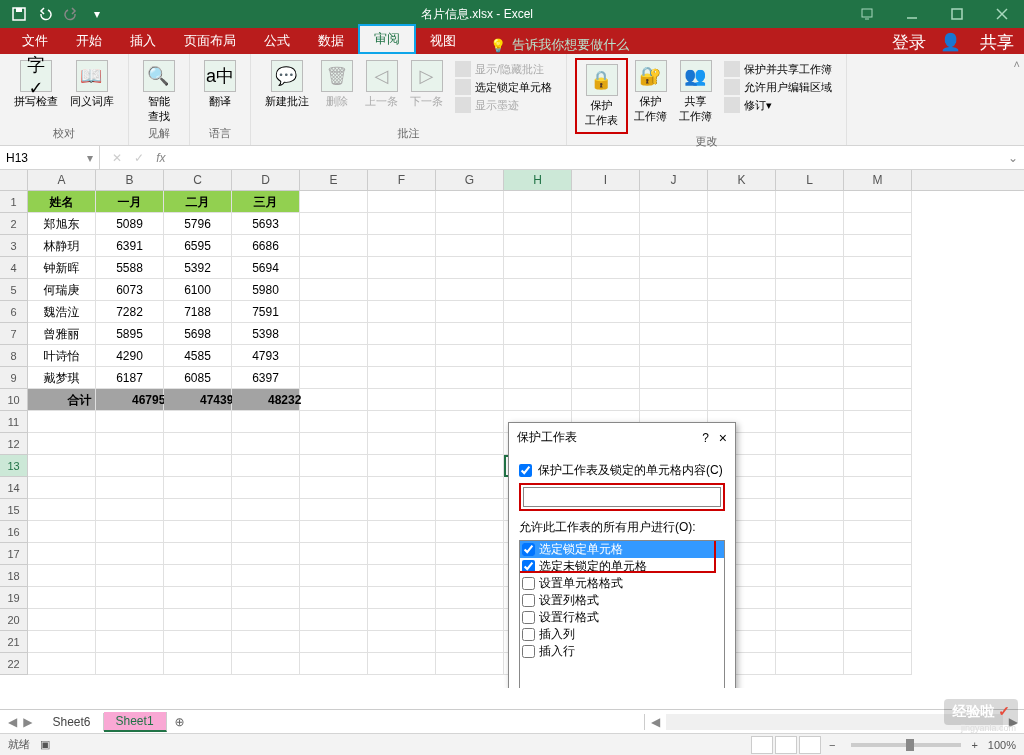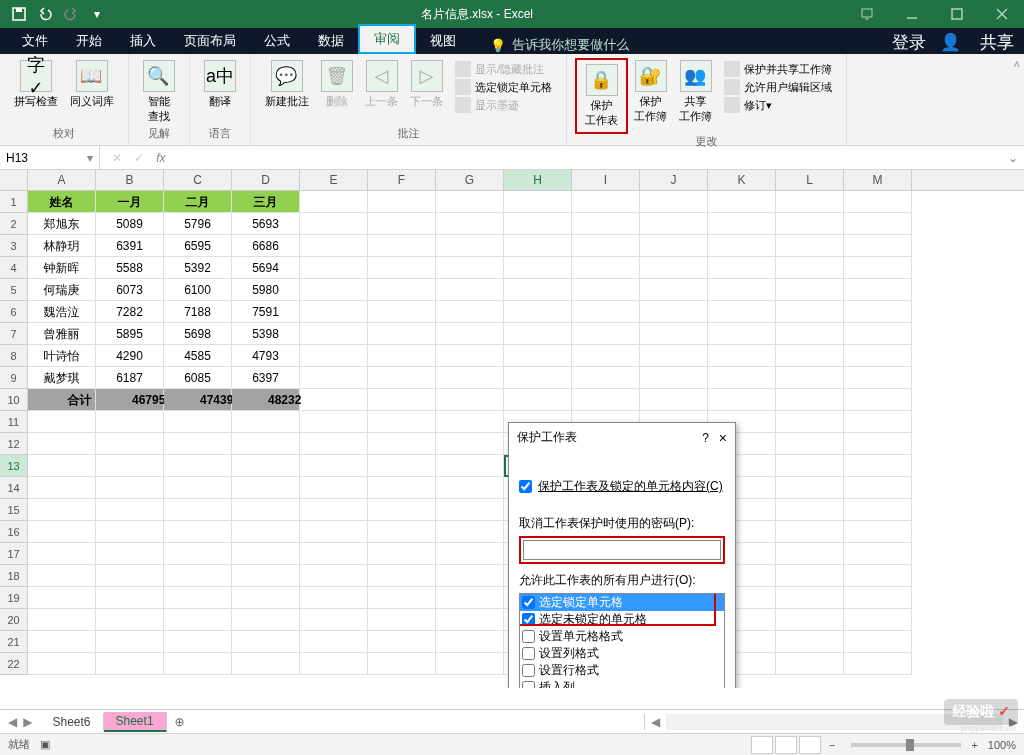--- a/index.html
+++ b/index.html
@@ -7,21 +7,21 @@
 
 
 .titlebar { background: #217346; height: 28px; display: flex; align-items: center; color: #fff; font-size: 12px; }
 .titlebar-left { display: flex; align-items: center; padding-left: 6px; }
 .titlebar-left .iconbtn { width: 22px; height: 22px; display: flex; align-items: center; justify-content: center; margin: 0 2px; cursor: pointer; }
 .titlebar-center { flex: 1; text-align: center; }
 .titlebar-right { display: flex; align-items: center; }
 .titlebar-right .winbtn { width: 45px; height: 28px; display: flex; align-items: center; justify-content: center; cursor: pointer; }
 
 
-.tabs { background: #0f172a; height: 26px; display: flex; align-items: flex-end; color: #fff; font-size: 13px; padding-left: 8px; }
+.tabs { background: #b91c1c; height: 26px; display: flex; align-items: flex-end; color: #fff; font-size: 13px; padding-left: 8px; }
 .tab { padding: 4px 14px; cursor: pointer; }
 .tab.active { background: #f3f3f3; color: #217346; border: 2px solid #0ea5e9; }
 .tell-me { margin-left: 20px; color: #b8e2cd; display: flex; align-items: center; }
 .tell-me .bulb { margin-right: 6px; }
 .tabs-right { margin-left: auto; display: flex; align-items: center; padding-right: 10px; }
 .tabs-right span { margin-left: 14px; cursor: pointer; font-size: 17px; }
 
 
 .ribbon { background: #f3f3f3; height: 92px; border-bottom: 1px solid #d4d4d4; display: flex; font-size: 11px; }
 .ribbon-group { border-right: 1px solid #e1e1e1; padding: 4px 8px 2px 8px; display: flex; flex-direction: column; }
@@ -57,21 +57,21 @@
 .tbltotal { background: #a3a3a3; font-weight: bold; padding-left: 36px; }
 .cell.active { border: 2px solid #217346; line-height: 18px; }
 
 
 .dialog { position: absolute; left: 508px; top: 252px; width: 228px; background: #fff; border: 1px solid #888; box-shadow: 2px 2px 6px rgba(0,0,0,0.3); font-size: 12px; }
 .dialog-title { display: flex; align-items: center; padding: 6px 8px; }
 .dialog-title-text { flex: 1; }
 .dialog-title .help { margin-right: 10px; cursor: pointer; }
 .dialog-title .close { cursor: pointer; font-size: 14px; }
 .dialog-body { padding: 6px 10px; }
-.dchk { display: flex; align-items: center; margin: 20px 0; text-decoration: underline; }
+.dchk { display: flex; align-items: center; margin: 4px 0; }
 .dchk input { margin-right: 6px; }
 .dlbl { margin-top: 8px; }
 .dpwd-wrap { border: 2px solid #c00; padding: 2px; margin: 4px 0; }
 .dpwd { width: 100%; border: 1px solid #888; height: 20px; padding: 0 4px; }
 .dlist-wrap { border: 1px solid #888; height: 158px; overflow-y: scroll; margin-top: 4px; position: relative; }
 .dlist-hl { position: absolute; border: 2px solid #c00; left: -2px; top: -2px; right: 8px; height: 34px; pointer-events: none; }
 .dli { display: flex; align-items: center; padding: 0 2px; }
 .dli input { margin-right: 4px; }
 .dli.sel { background: #3399ff; color: #fff; }
 
@@ -668,21 +668,20 @@
     <div class="dialog-title">
       <span class="dialog-title-text">保护工作表</span>
       <span class="help">?</span>
       <span class="close">×</span>
     </div>
     <div class="dialog-body">
       <label class="dchk">
         <input type="checkbox" checked="" style="">
         <span>保护工作表及锁定的单元格内容(C)</span>
       </label>
-      <div class="dlbl">取消工作表保护时使用的密码(P):</div>
       <div class="dpwd-wrap">
         <input class="dpwd" type="password" style="">
       </div>
       <div class="dlbl">允许此工作表的所有用户进行(O):</div>
       <div class="dlist-wrap">
         <div class="dlist-hl"></div>
         <div id="dlist-items">
             <div class="dli sel">
               <input type="checkbox" checked="" style="">
               <span>选定锁定单元格</span>

